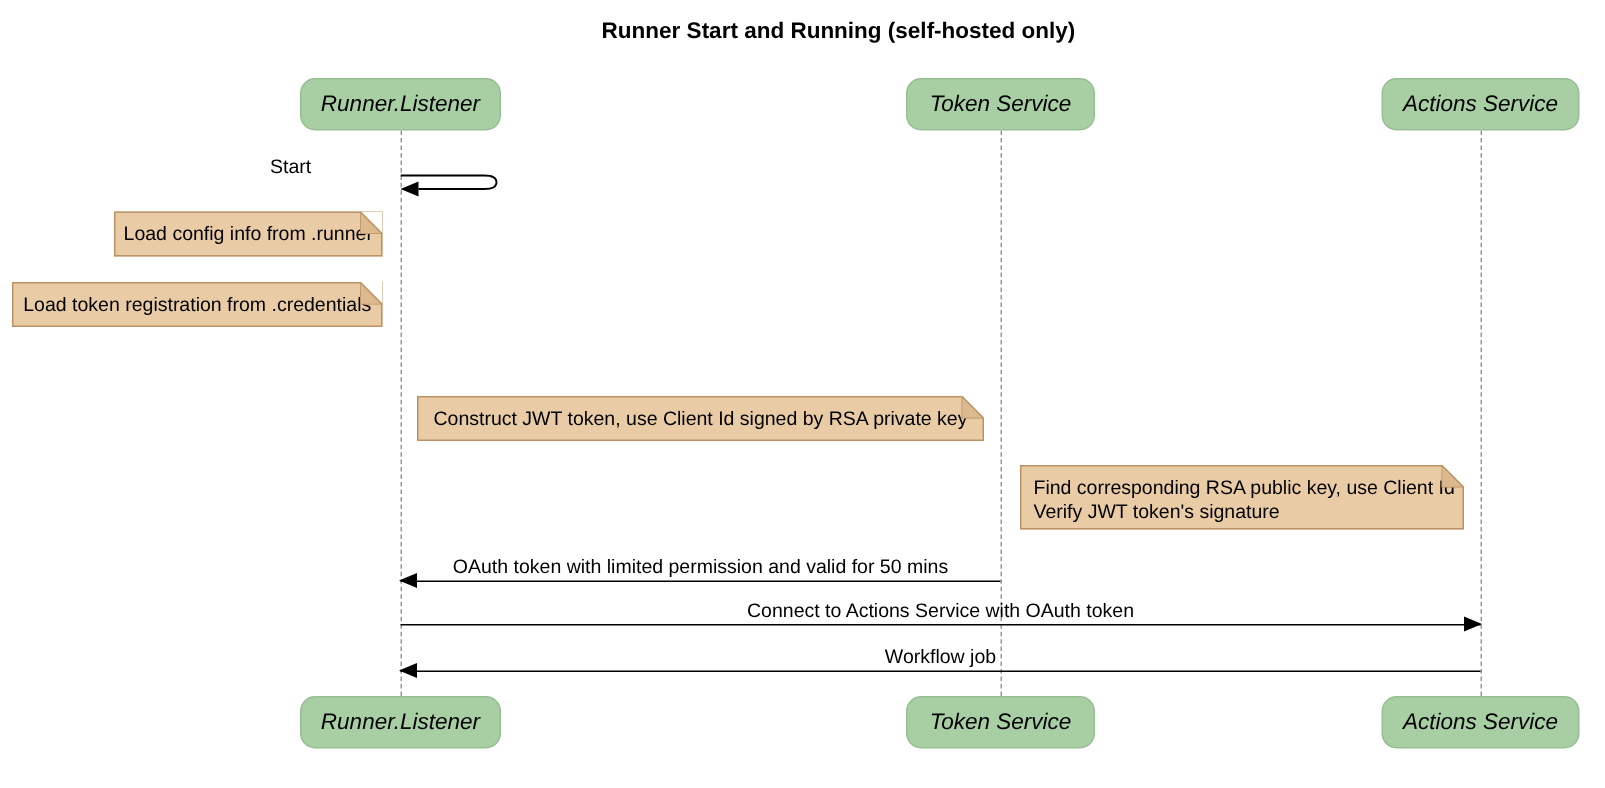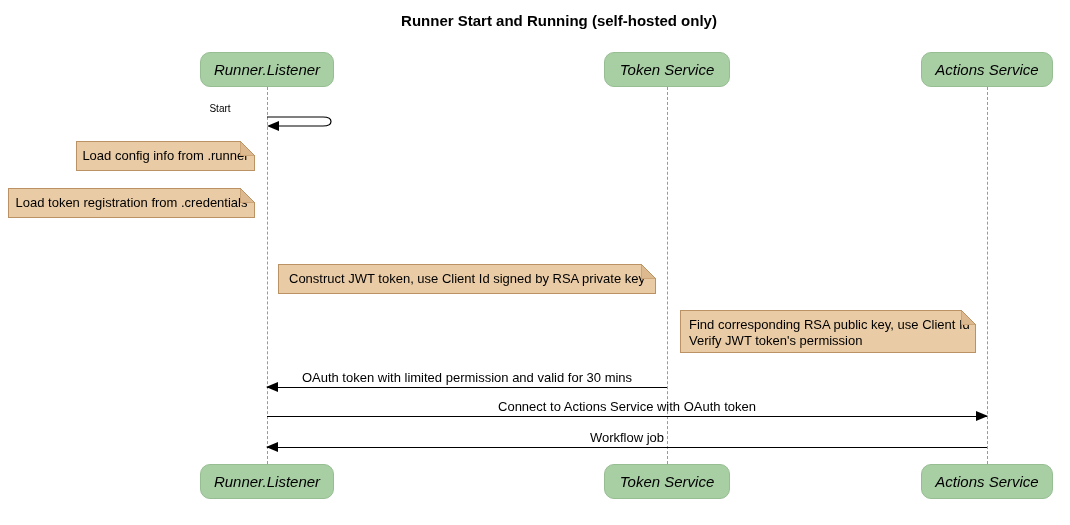--- a/index.html
+++ b/index.html
@@ -48,22 +48,22 @@
     border: 1px solid var(--participant-border);
     border-radius: 10px;
     font-style: italic;
   }
   .p-top { top: 52px; }
   .p-bottom { top: 464px; }
 
   .self-msg-label {
     position: absolute;
     left: 180px; top: 103px; width: 80px;
-    text-align: center;
-    font-size: 10px;
+    text-align: left;
+    font-size: 13px;
   }
   .self-loop { position: absolute; left: 267px; top: 110px; }
 
   .msg {
     position: absolute;
     height: 16px;
     border-bottom: 1px solid var(--arrow);
   }
   .msg-label {
     position: absolute;
@@ -151,25 +151,25 @@
     </svg>
     <span class="note-text">Construct JWT token, use Client Id signed by RSA private key</span>
   </div>
 
   <div class="note note-multiline" style="left:680px;top:310px;width:296px;height:43px">
     <svg class="fold" width="15" height="15">
       <polygon points="0,0 15,0 15,15" fill="#FFFFFF"></polygon>
       <polygon points="0,0 15,15 0,15" fill="#DDB98F" stroke="#BA9263" stroke-width="1"></polygon>
     </svg>
     <span class="note-line">Find corresponding RSA public key, use Client Id</span>
-    <span class="note-line">Verify JWT token's permission</span>
+    <span class="note-line">Verify JWT token's signature</span>
   </div>
 
   <div class="msg" style="left:267px;top:372px;width:400px">
-    <div class="msg-label">OAuth token with limited permission and valid for 30 mins</div>
+    <div class="msg-label">OAuth token with limited permission and valid for 50 mins</div>
     <span class="arrowhead left"></span>
   </div>
 
   <div class="msg" style="left:267px;top:401px;width:720px">
     <div class="msg-label">Connect to Actions Service with OAuth token</div>
     <span class="arrowhead right"></span>
   </div>
 
   <div class="msg" style="left:267px;top:432px;width:720px">
     <div class="msg-label">Workflow job</div>

